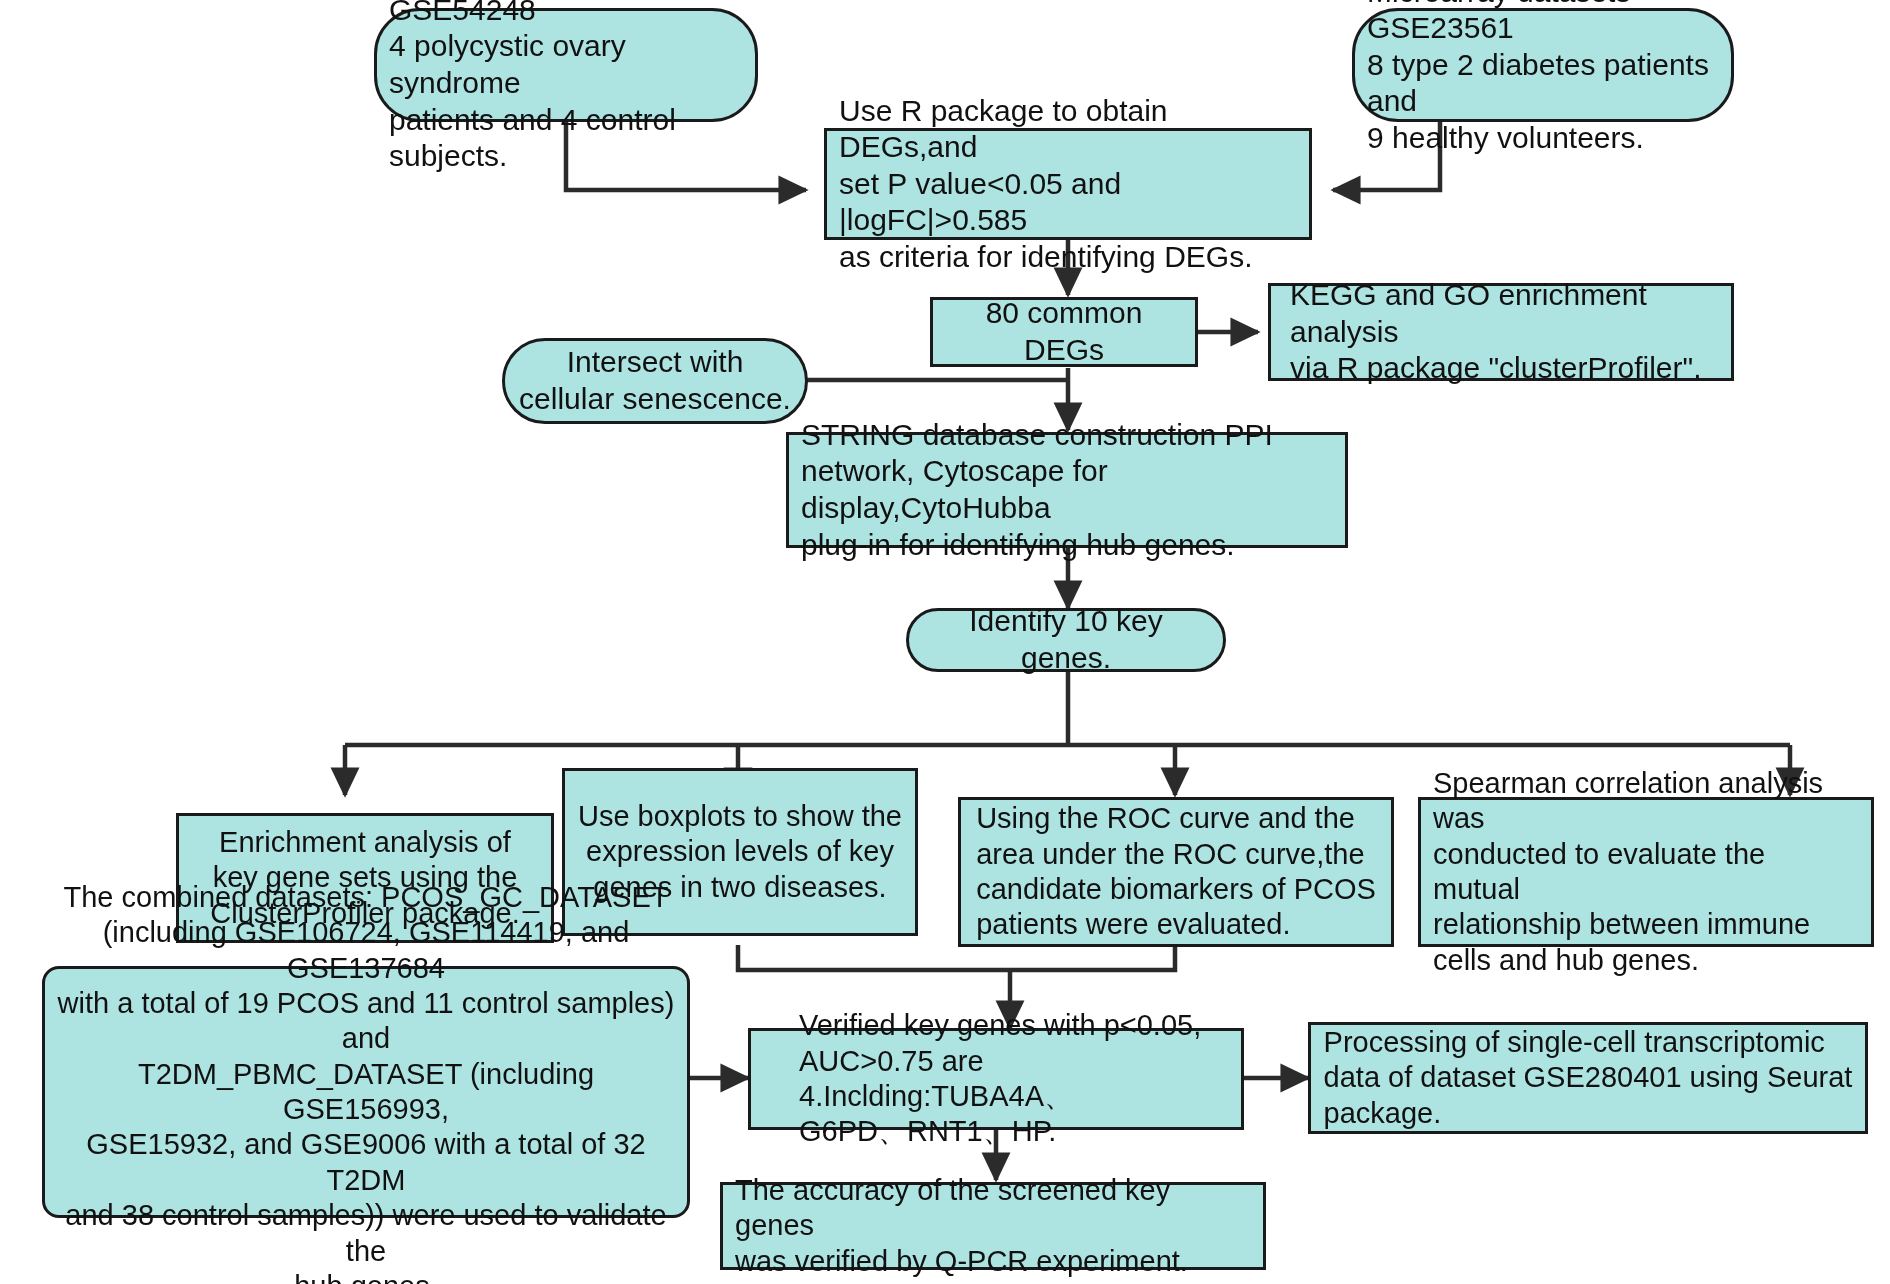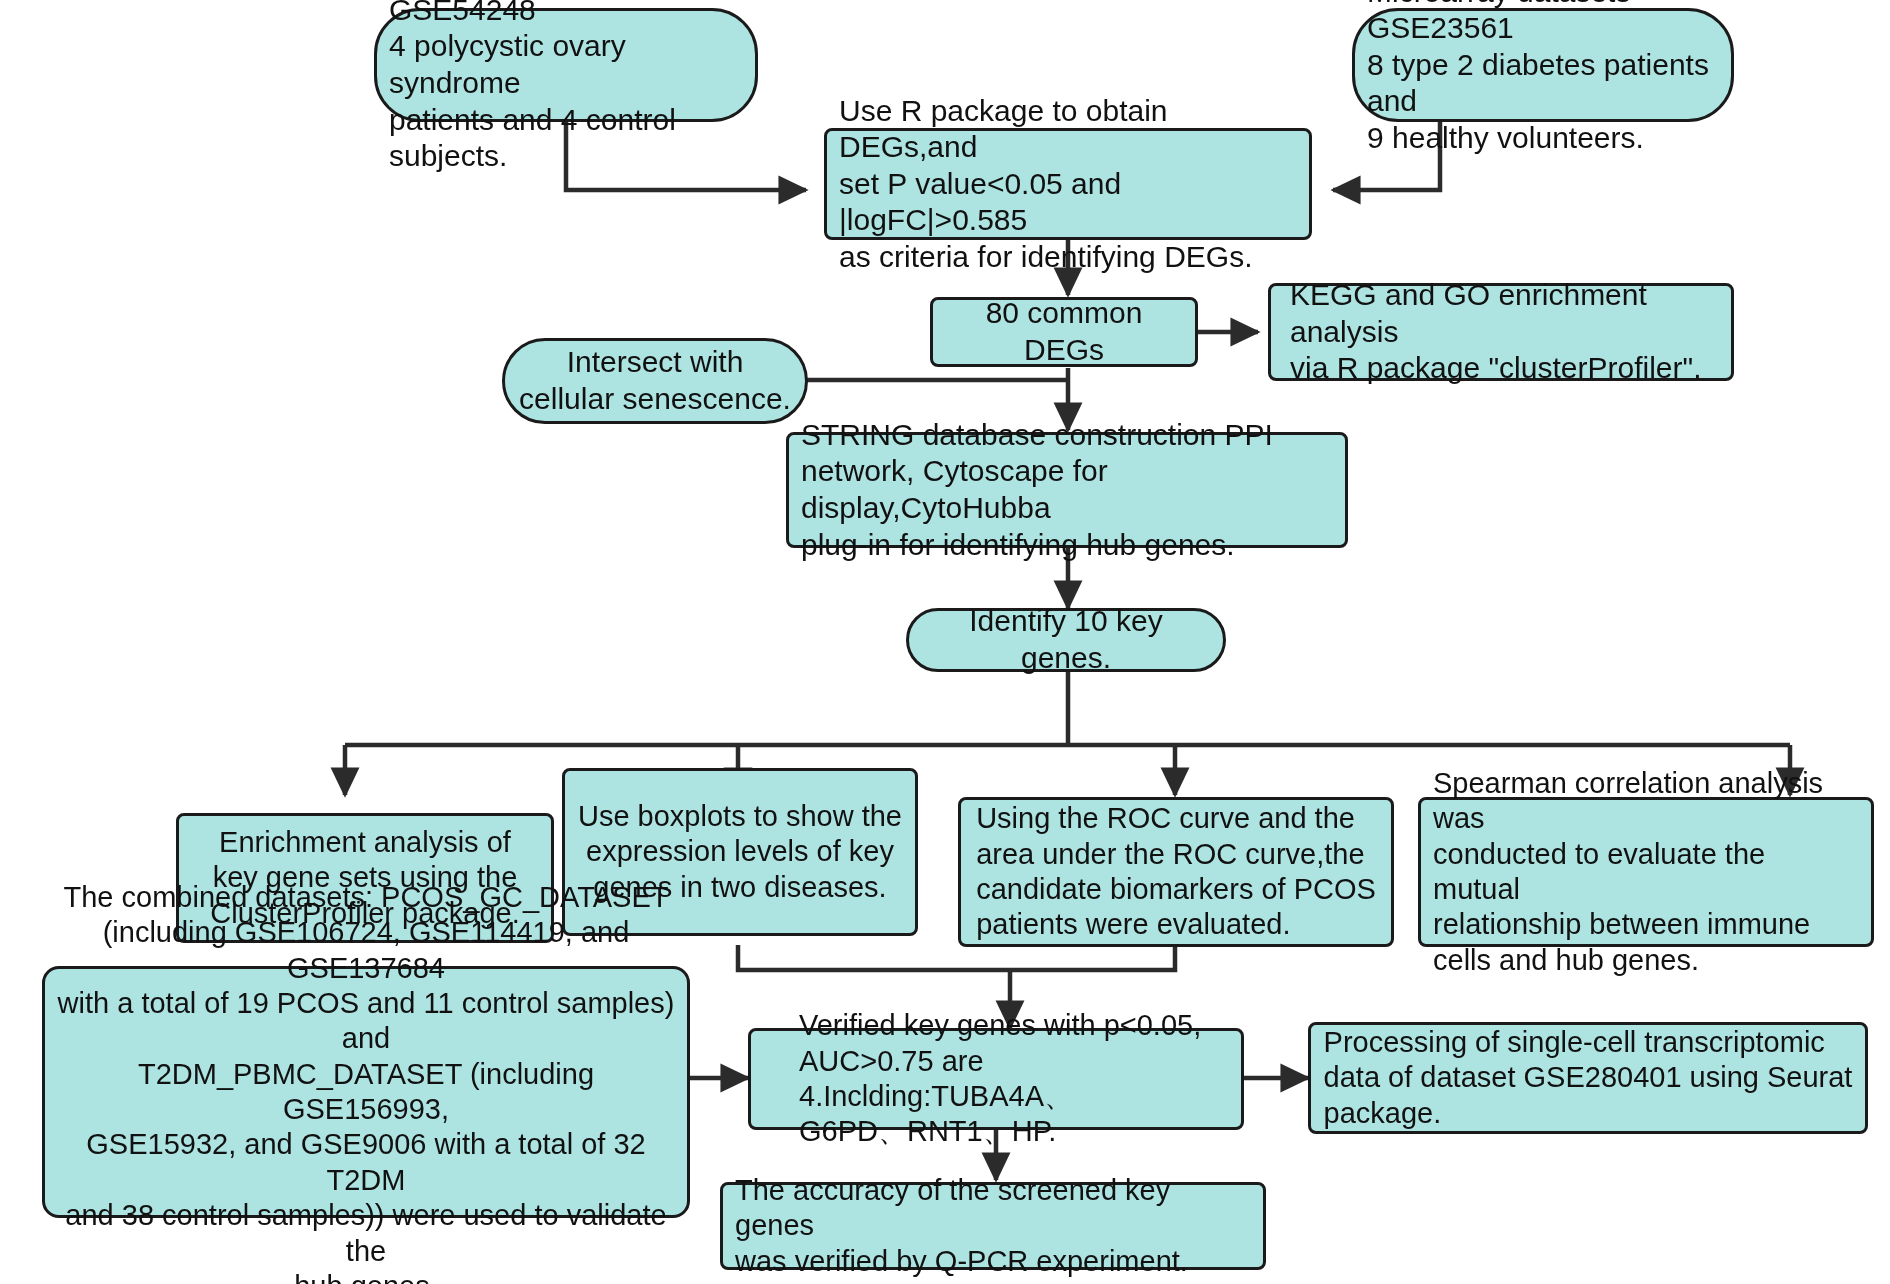--- a/index.html
+++ b/index.html
@@ -34,21 +34,21 @@
     display: flex;
     align-items: center;
     justify-content: center;
     text-align: left;
     color: #111111;
     line-height: 1.22;
     padding: 6px 12px;
     white-space: pre-line;
   }
   .node.rounded  { border-radius: 46px; }
-  .node.rect     { border-radius: 8px; }
+  .node.rect     { border-radius: 0; }
   .node.center   { text-align: center; }
   .f30 { font-size: 30px; }
   .f29 { font-size: 29px; }
 </style>
 </head>
 <body>
 
 <div id="canvas">
 
   <svg class="edges" viewBox="0 0 1890 1284" xmlns="http://www.w3.org/2000/svg">

